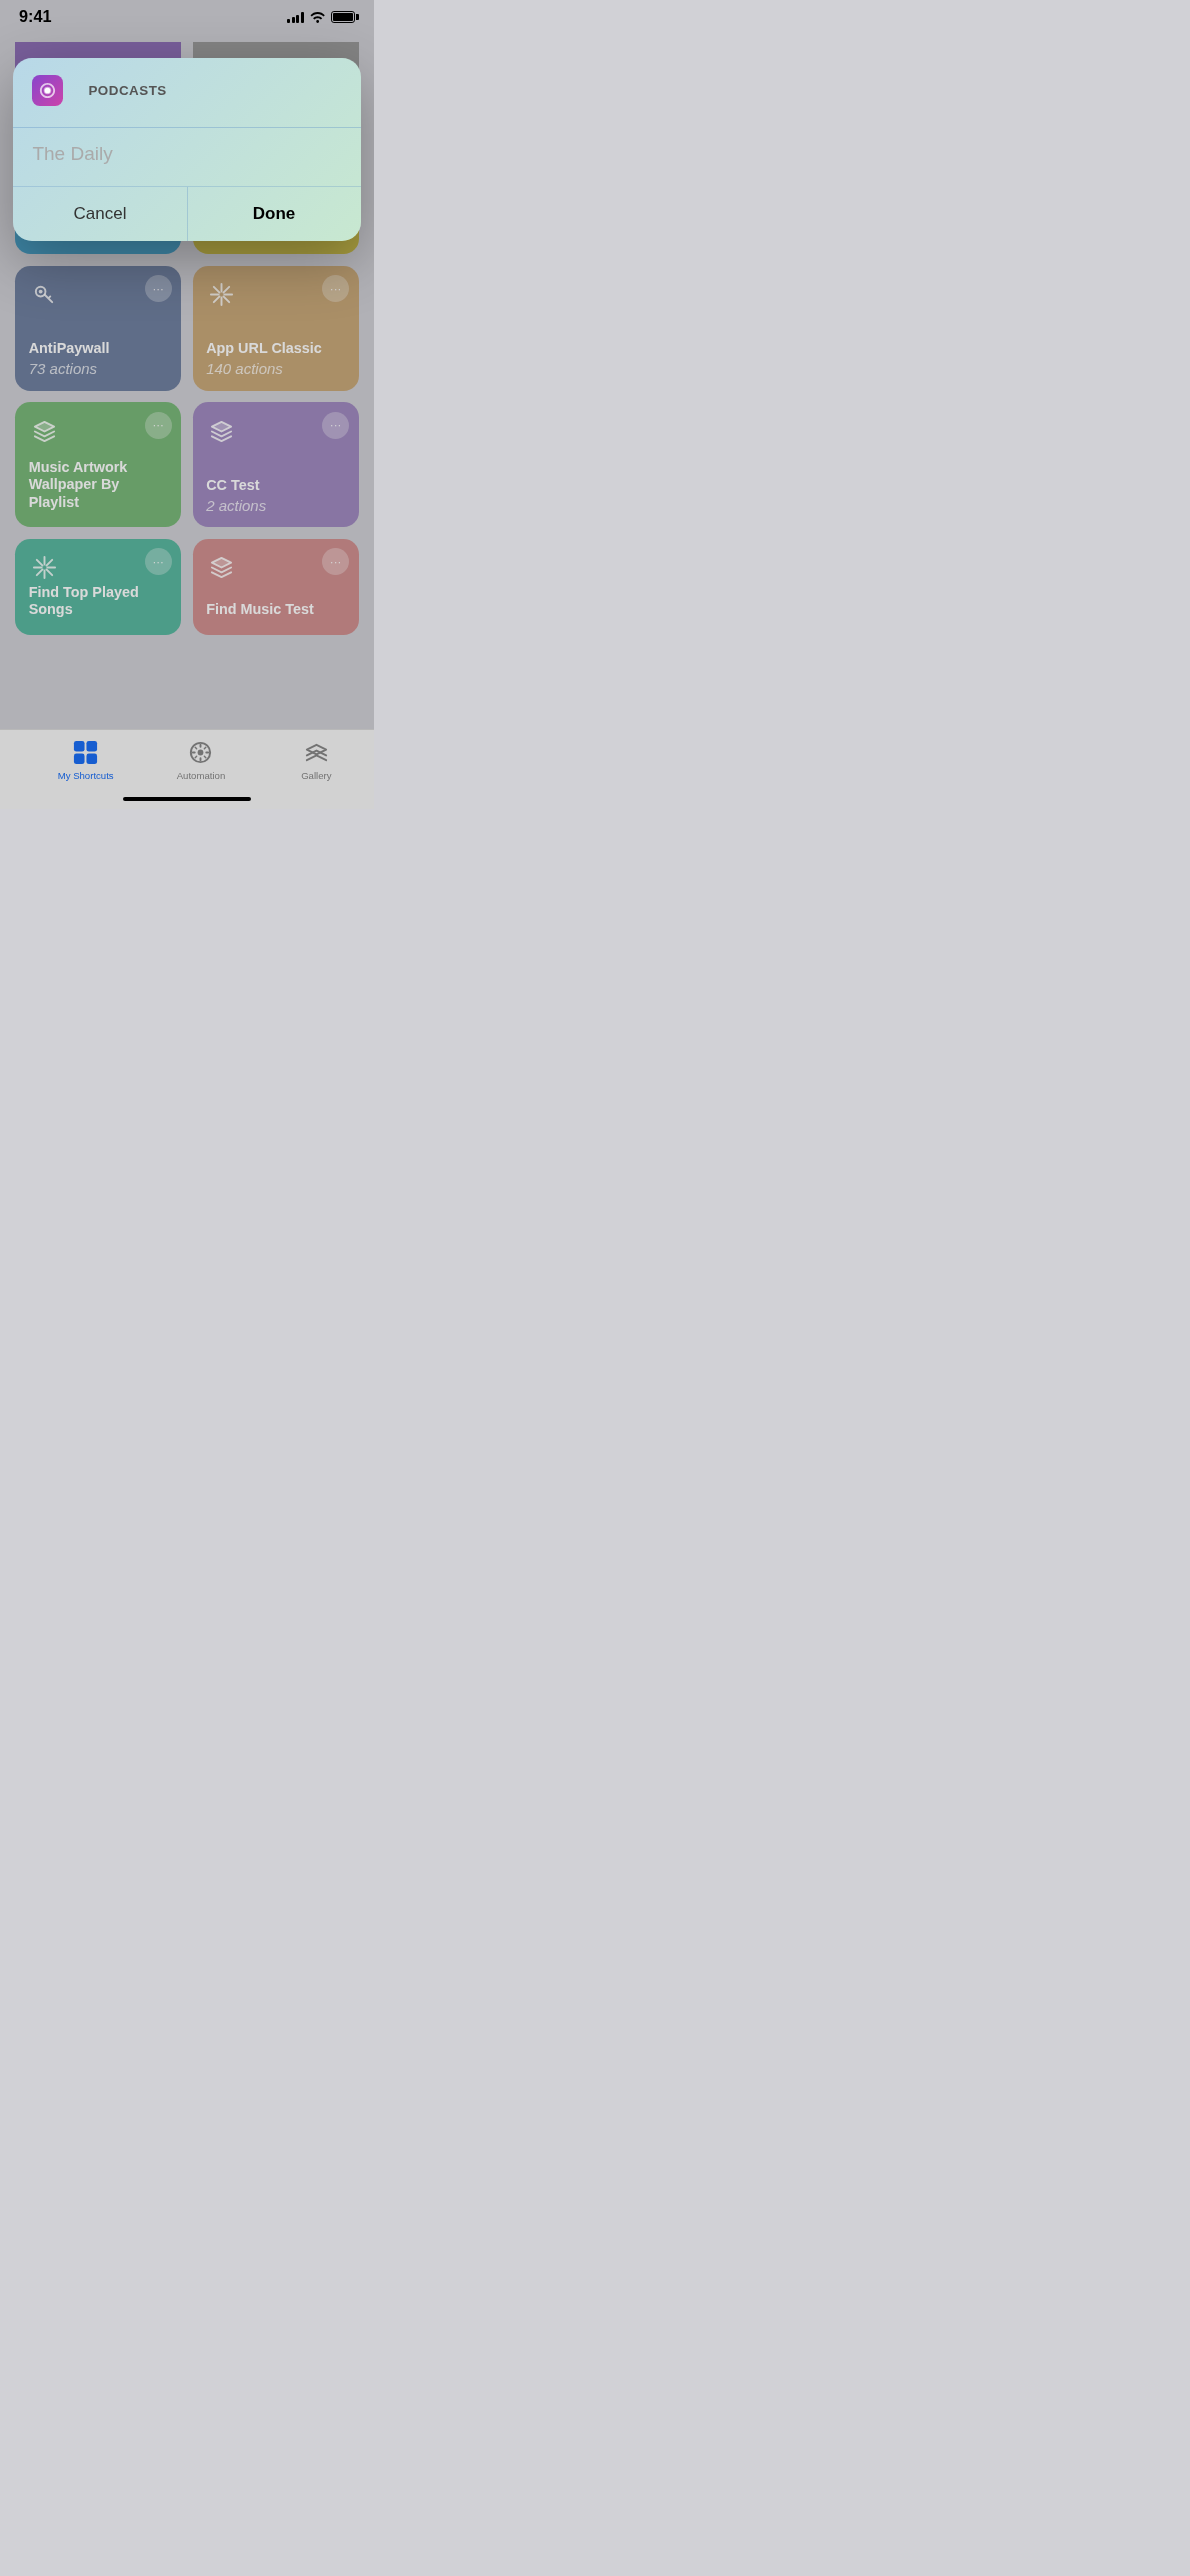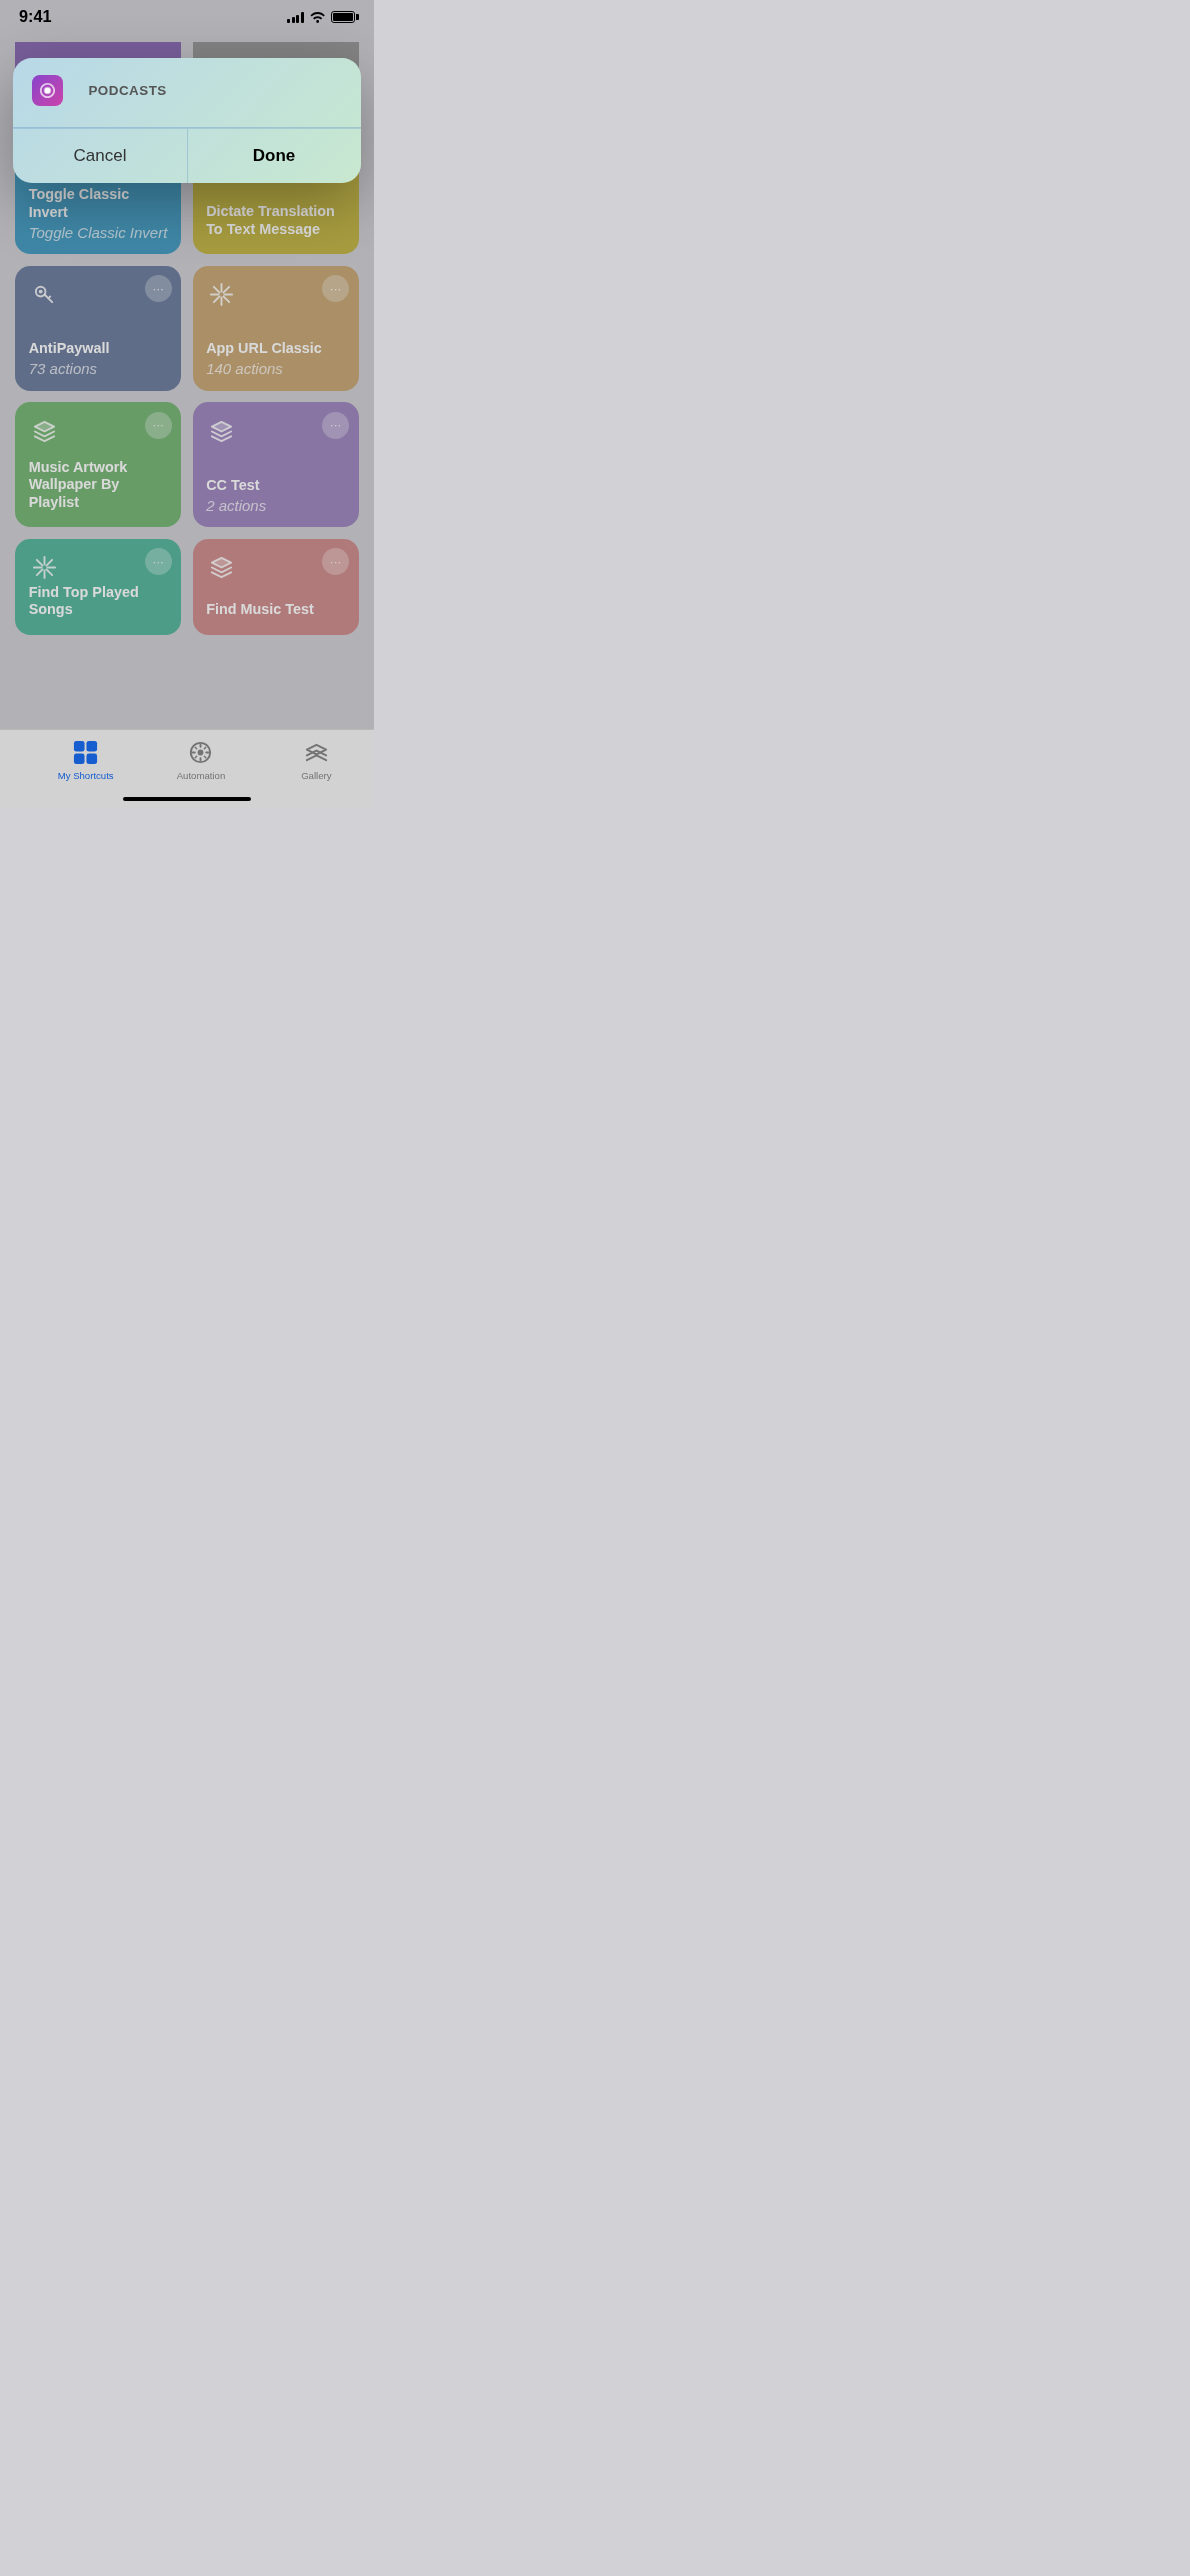--- a/index.html
+++ b/index.html
@@ -462,20 +462,23 @@
           <path d="M10 2C5.58 2 2 5.58 2 10s3.58 8 8 8 8-3.58 8-8-3.58-8-8-8zm0 14c-3.31 0-6-2.69-6-6s2.69-6 6-6 6 2.69 6 6-2.69 6-6 6z" fill="rgba(255,255,255,0.7)"></path>
           <path d="M10 6a4 4 0 1 0 0 8 4 4 0 0 0 0-8zm0 6a2 2 0 1 1 0-4 2 2 0 0 1 0 4z" fill="rgba(255,255,255,0.5)"></path>
         </svg>
       </div>
       <span class="modal-app-name">PODCASTS</span>
     </div>
   </div>
 
   <div class="modal-divider"></div>
 
+  <div class="modal-input-area">
+    <span class="modal-input-placeholder">The Daily</span>
+  </div>
 
   <div class="modal-divider2"></div>
 
   <div class="modal-buttons">
     <button class="modal-btn modal-btn-cancel">Cancel</button>
     <button class="modal-btn modal-btn-done">Done</button>
   </div>
 </div>
 
 <div class="tab-bar">

